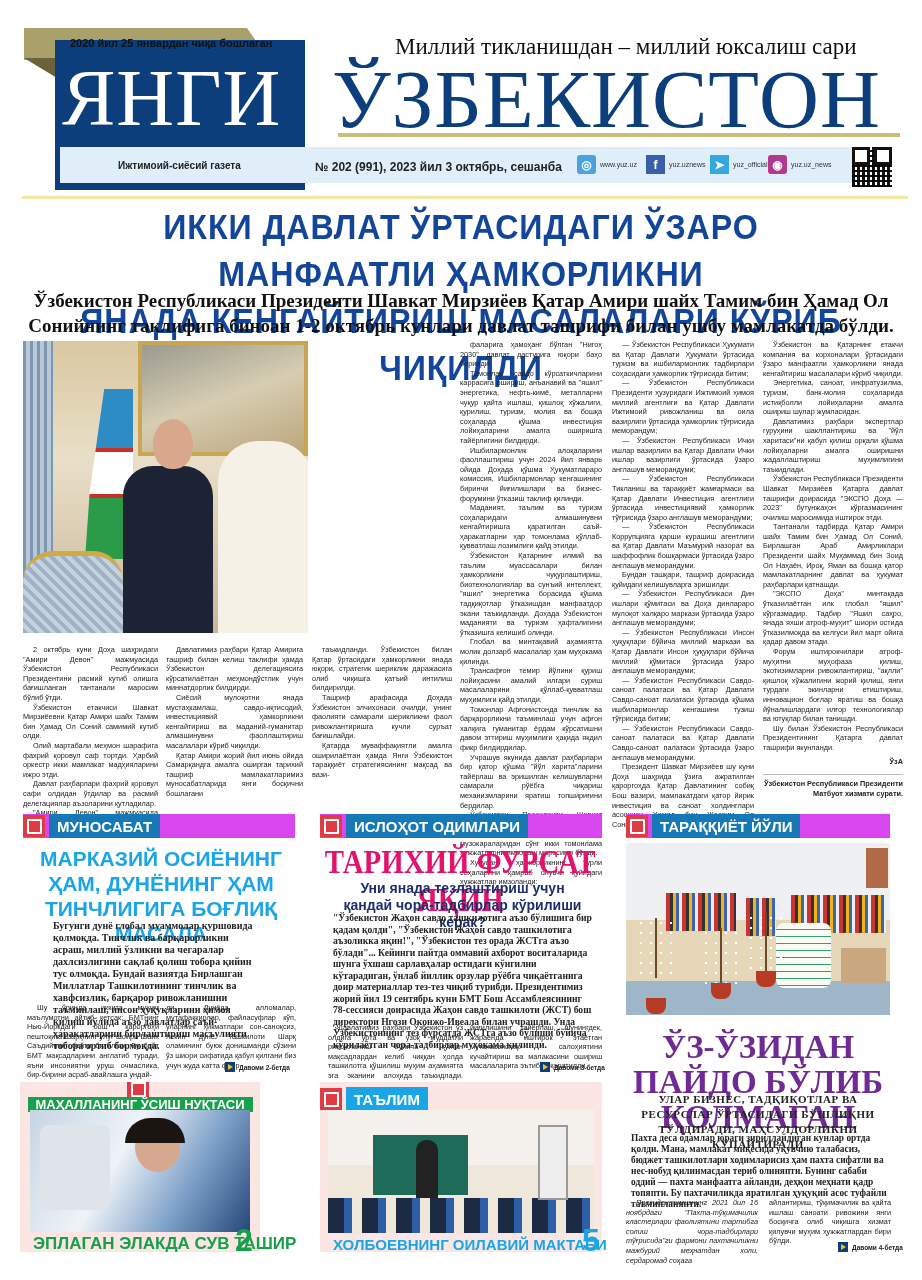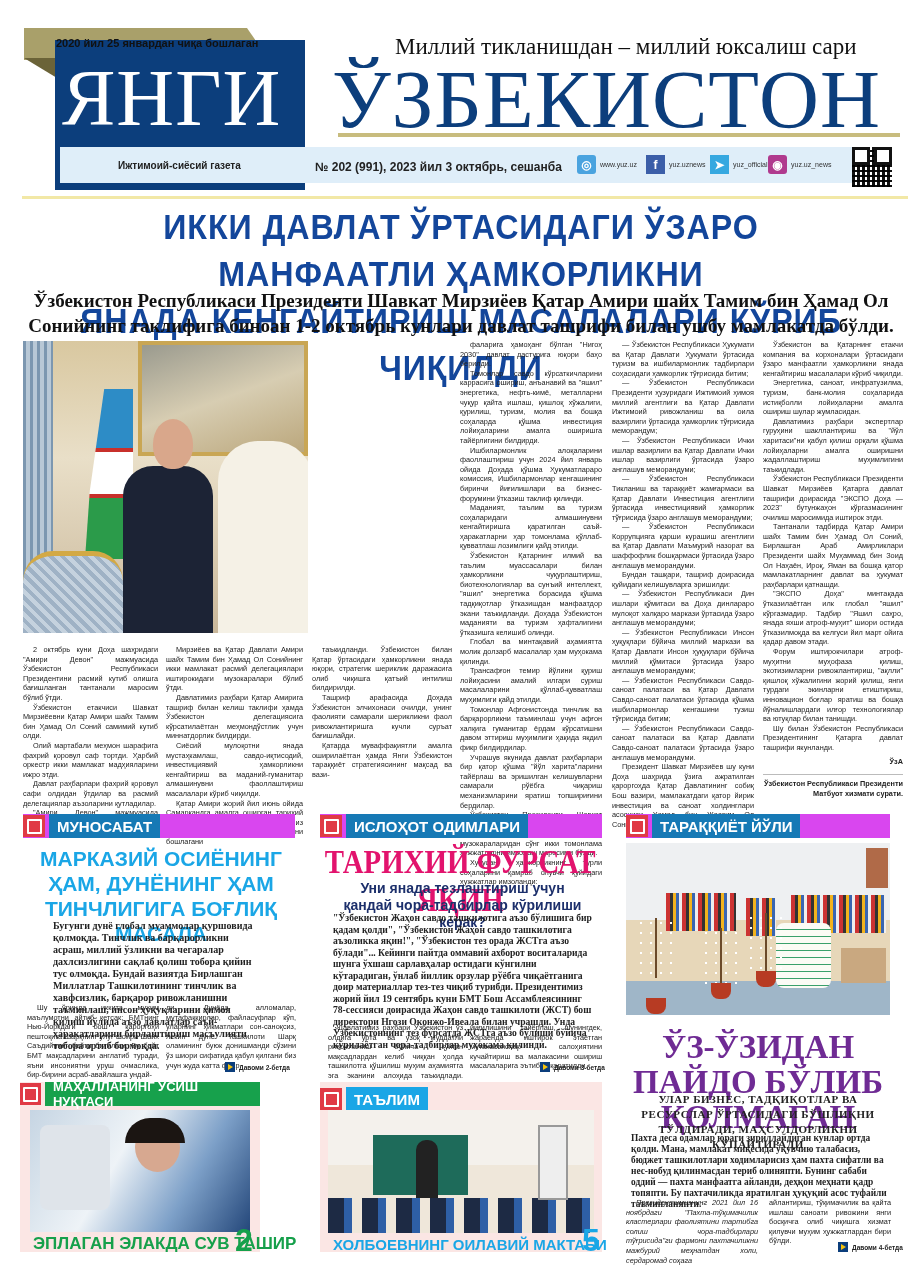--- a/index.html
+++ b/index.html
@@ -2,21 +2,21 @@
 <html><head>
 <meta charset="utf-8">
 <style>
   * { box-sizing: border-box; margin: 0; padding: 0; }
   body { width: 922px; height: 1280px; background: #ffffff; font-family: "Liberation Sans", sans-serif; position: relative; overflow: hidden; color: #1a1a1a; }
   .abs { position: absolute; }
 
   
   .tag-band { left: 24px; top: 28px; width: 245px; height: 32px; background: #a9a06a; clip-path: polygon(0 0, 223px 0, 245px 32px, 0 32px); }
   .tag-fold { left: 24px; top: 58px; width: 33px; height: 20px; background: #6b6338; clip-path: polygon(0 0, 100% 0, 100% 100%); }
-  .tag-text { left: 56px; top: 37px; font-size: 11px; font-weight: bold; color: #111; }
+  .tag-text { left: 70px; top: 37px; font-size: 11px; font-weight: bold; color: #111; }
   .logo-box { left: 55px; top: 40px; width: 250px; height: 150px; background: #0c3e7c; }
   .logo-yangi { left: 62px; top: 58px; font-family: "Liberation Serif", serif; font-size: 80px; color: #ffffff; letter-spacing: 1px; line-height: 1; }
   .motto { left: 395px; top: 34px; font-family: "Liberation Serif", serif; font-size: 23px; color: #111; }
   .logo-uzb { left: 332px; top: 58px; font-family: "Liberation Serif", serif; font-size: 83px; color: #0c3e7c; line-height: 1; letter-spacing: 1px; }
   .gold-line { left: 338px; top: 133px; width: 562px; height: 4px; background: #c8bc7e; }
   .info-bar { left: 60px; top: 147px; width: 812px; height: 36px; background: #dfeef9; }
   .info-left { left: 118px; top: 160px; font-size: 10px; font-weight: bold; color: #222; }
   .info-issue { left: 315px; top: 160px; font-size: 12px; font-weight: bold; color: #222; }
   .social { top: 155px; display: flex; align-items: center; gap: 4px; font-size: 7px; color: #333; }
   .sicon { width: 19px; height: 19px; display: flex; align-items: center; justify-content: center; color: #fff; font-size: 12px; font-weight: bold; }
@@ -129,21 +129,20 @@
 </div>
 
 <div class="col" style="left:23px;top:645px;width:135px;">
   <p>2 октябрь куни Доҳа шаҳридаги "Амири Девон" мажмуасида Ўзбекистон Республикаси Президентини расмий кутиб олишга бағишланган тантанали маросим бўлиб ўтди.</p>
     <p>Ўзбекистон етакчиси Шавкат Мирзиёевни Қатар Амири шайх Тамим бин Ҳамад Ол Соний самимий кутиб олди.</p>
     <p>Олий мартабали меҳмон шарафига фахрий қоровул саф тортди. Ҳарбий оркестр икки мамлакат мадҳияларини ижро этди.</p>
     <p>Давлат раҳбарлари фахрий қоровул сафи олдидан ўтдилар ва расмий делегациялар аъзоларини қутладилар.</p>
     <p>"Амири Девон" мажмуасида Ўзбекистон Республикаси Президенти Шавкат</p>
 </div>
 <div class="col" style="left:166px;top:645px;width:137px;">
-  <p>Мирзиёев ва Қатар Давлати Амири шайх Тамим бин Ҳамад Ол Сонийнинг икки мамлакат расмий делегациялари иштирокидаги музокаралари бўлиб ўтди.</p>
     <p>Давлатимиз раҳбари Қатар Амирига ташриф билан келиш таклифи ҳамда Ўзбекистон делегациясига кўрсатилаётган меҳмондўстлик учун миннатдорлик билдирди.</p>
     <p>Сиёсий мулоқотни янада мустаҳкамлаш, савдо-иқтисодий, инвестициявий ҳамкорликни кенгайтириш ва маданий-гуманитар алмашинувни фаоллаштириш масалалари кўриб чиқилди.</p>
     <p>Қатар Амири жорий йил июнь ойида Самарқандга амалга оширган тарихий ташриф мамлакатларимиз муносабатларида янги босқични бошлагани</p>
 </div>
 <div class="col" style="left:312px;top:645px;width:140px;">
   <p>таъкидланди. Ўзбекистон билан Қатар ўртасидаги ҳамкорликни янада юқори, стратегик шериклик даражасига олиб чиқишга қатъий интилиш билдирилди.</p>
     <p>Ташриф арафасида Доҳада Ўзбекистон элчихонаси очилди, унинг фаолияти самарали шерикликни фаол ривожлантиришга кучли суръат бағишлайди.</p>
     <p>Қатарда муваффақиятли амалга оширилаётган ҳамда Янги Ўзбекистон тараққиёт стратегиясининг мақсад ва вази-</p>
 </div>
 <div class="col" style="left:460px;top:340px;width:142px;">
@@ -246,21 +245,21 @@
   </div>
 <div class="col" style="left:769px;top:1198px;width:122px;">
     <p style="text-indent:0">айлантириш, тўқимачилик ва қайта ишлаш саноати ривожини янги босқичга олиб чиқишга хизмат қилувчи муҳим ҳужжатлардан бири бўлди.</p>
   </div>
 <div class="more" style="left:838px;top:1242px;">
   <span class="more-arrow"></span>
   <span>Давоми 4-бетда</span>
 </div>
 
 <div class="bottom-box" style="left:20px;top:1082px;width:240px;height:170px;"></div>
-<div class="sec-head" style="left:20px;top:1082px;width:240px;background:transparent;">
+<div class="sec-head" style="left:20px;top:1082px;width:240px;background:transparent;flex-direction:column;">
   <span class="sec-icon"></span>
   <span class="sec-label" style="background:#17a14c;font-size:13px;">МАҲАЛЛАНИНГ ЎСИШ НУҚТАСИ</span>
 </div>
 <div class="photo-sew" style="left:30px;top:1110px;width:220px;height:122px;">
   <div class="abs" style="left:105px;top:12px;width:45px;height:50px;border-radius:50%;background:#d7a890;"></div>
   <div class="abs" style="left:95px;top:8px;width:60px;height:25px;border-radius:30px 30px 0 0;background:#1b1512;"></div>
   <div class="abs" style="left:10px;top:15px;width:70px;height:85px;background:#dfe4ea;border-radius:8px;"></div>
 </div>
 <div class="green-title" style="left:33px;top:1234px;">ЭПЛАГАН ЭЛАКДА СУВ ТАШИР</div>
 <div class="big-num" style="left:235px;top:1224px;color:#16a04b;">2</div>

